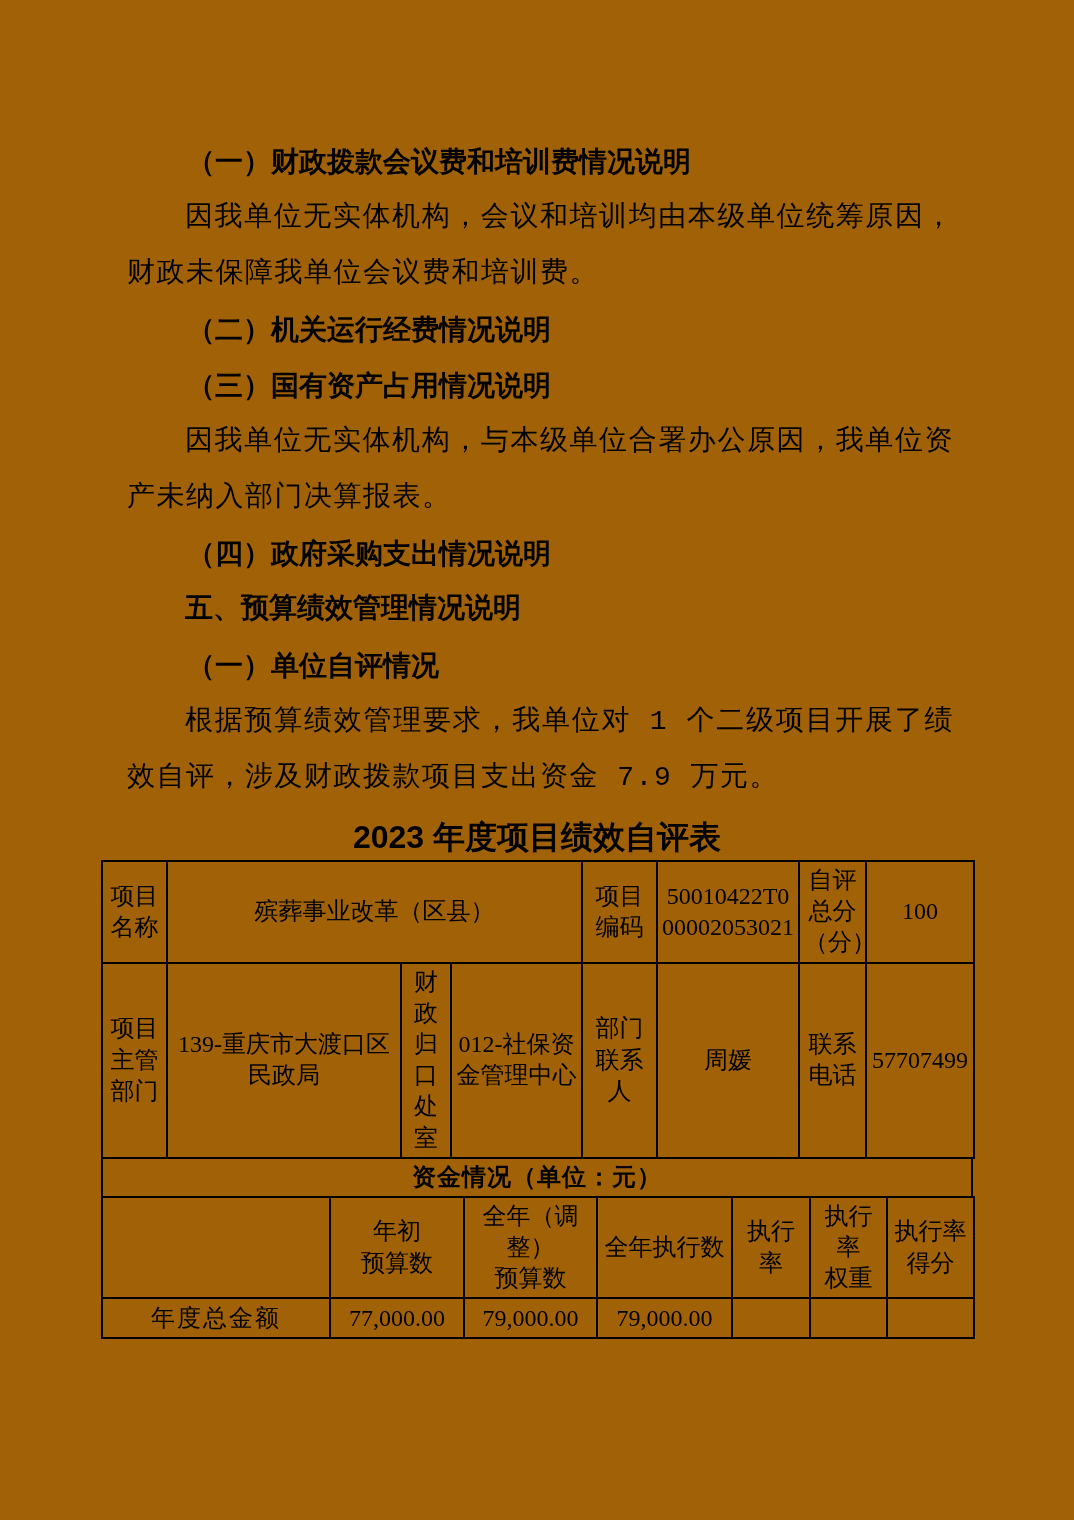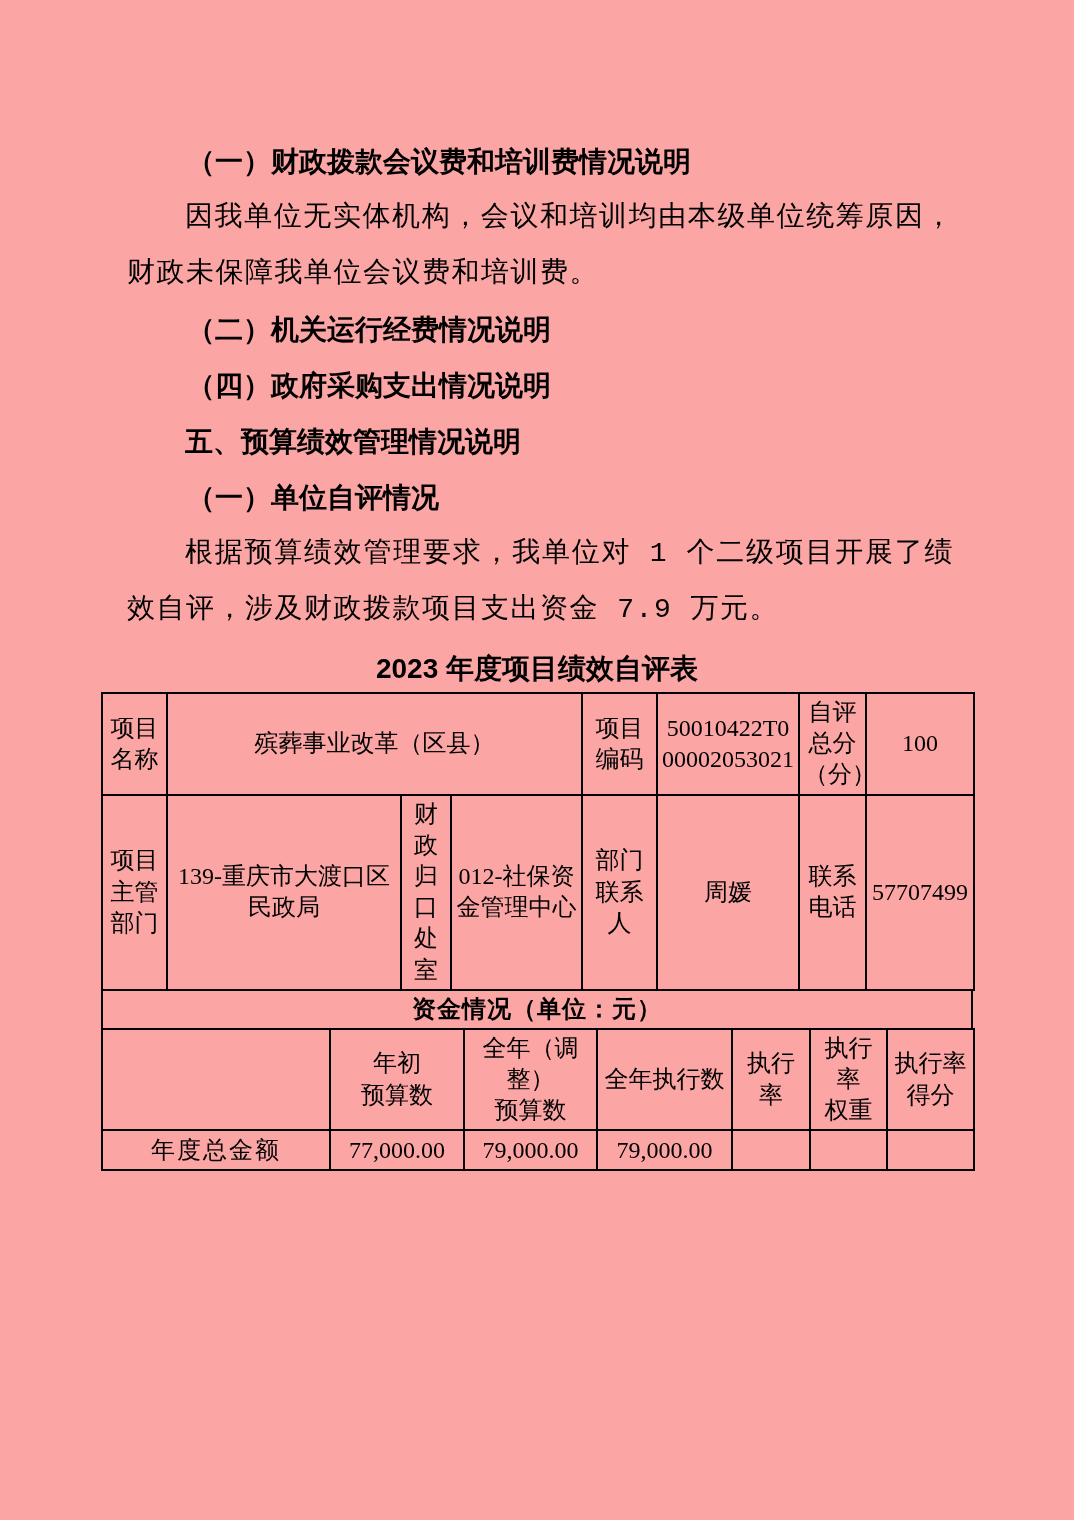--- a/index.html
+++ b/index.html
@@ -1,32 +1,32 @@
 <!DOCTYPE html>
 <html><head>
 <meta charset="utf-8">
 <style>
   html,body { margin:0; padding:0; background:#ffffff; }
   .page {
     position:relative;
     width:1074px; height:1520px;
-    background:#fca5a5; color:#000000;
+    background:#a16207; color:#000000;
     font-family:"Liberation Serif", serif;
     overflow:hidden;
   }
   .content { padding:134px 120px 0 127px; }
   .content .line { margin:0; font-size:28px; line-height:56px; }
   .h-kai { font-weight:bold; text-indent:60px; }
-  .h-hei { font-weight:bold; font-family:Liberation Sans, sans-serif; text-indent:58px; }
+  .h-hei { font-weight:bold; font-family:Liberation Mono, monospace; text-indent:58px; }
   .para  { text-indent:58px; text-align:justify; letter-spacing:1.5px;font-family:Liberation Mono, monospace; }
 
   .table-title {
     margin-top:8px;
     font-family:"Liberation Sans", sans-serif;
-    font-weight:bold; font-size:28px;
+    font-weight:bold; font-size:32px;
     text-align:center; line-height:46px;
   }
 
   table.perf {
     border-collapse:collapse; table-layout:fixed;
     width:872px; margin-left:101px;
   }
   table.perf.joined { margin-top:-2px; }
   table.perf td {
     border:2px solid #000;
@@ -46,20 +46,22 @@
 </style>
 </head>
 <body>
 
 <div class="page">
 
   <div class="content">
     <h3 class="line h-kai">（一）财政拨款会议费和培训费情况说明</h3>
     <p class="line para">因我单位无实体机构，会议和培训均由本级单位统筹原因，财政未保障我单位会议费和培训费。</p>
     <h3 class="line h-kai">（二）机关运行经费情况说明</h3>
+    <h3 class="line h-kai">（三）国有资产占用情况说明</h3>
+    <p class="line para">因我单位无实体机构，与本级单位合署办公原因，我单位资产未纳入部门决算报表。</p>
     <h3 class="line h-kai">（四）政府采购支出情况说明</h3>
     <h3 class="line h-hei">五、预算绩效管理情况说明</h3>
     <h3 class="line h-kai">（一）单位自评情况</h3>
     <p class="line para">根据预算绩效管理要求，我单位对 1 个二级项目开展了绩效自评，涉及财政拨款项目支出资金 7.9 万元。</p>
   </div>
 
   <div class="table-title">2023 年度项目绩效自评表</div>
 
   <table class="perf">
     <colgroup>

